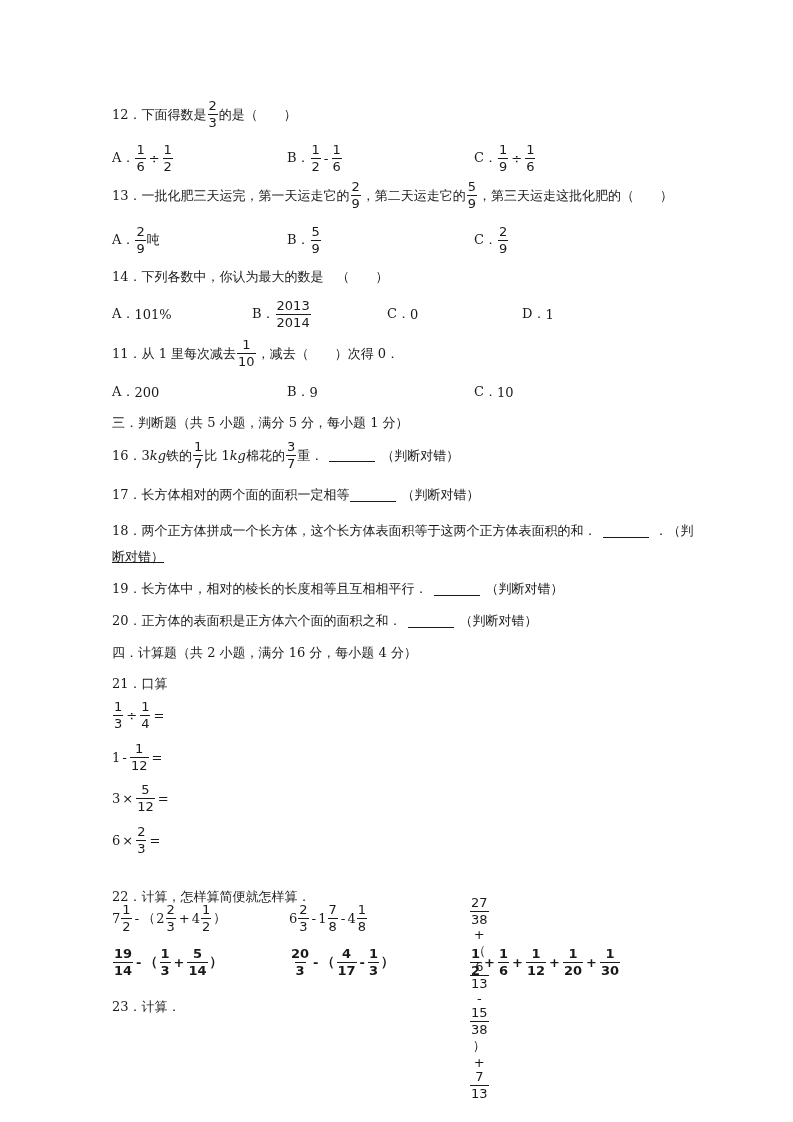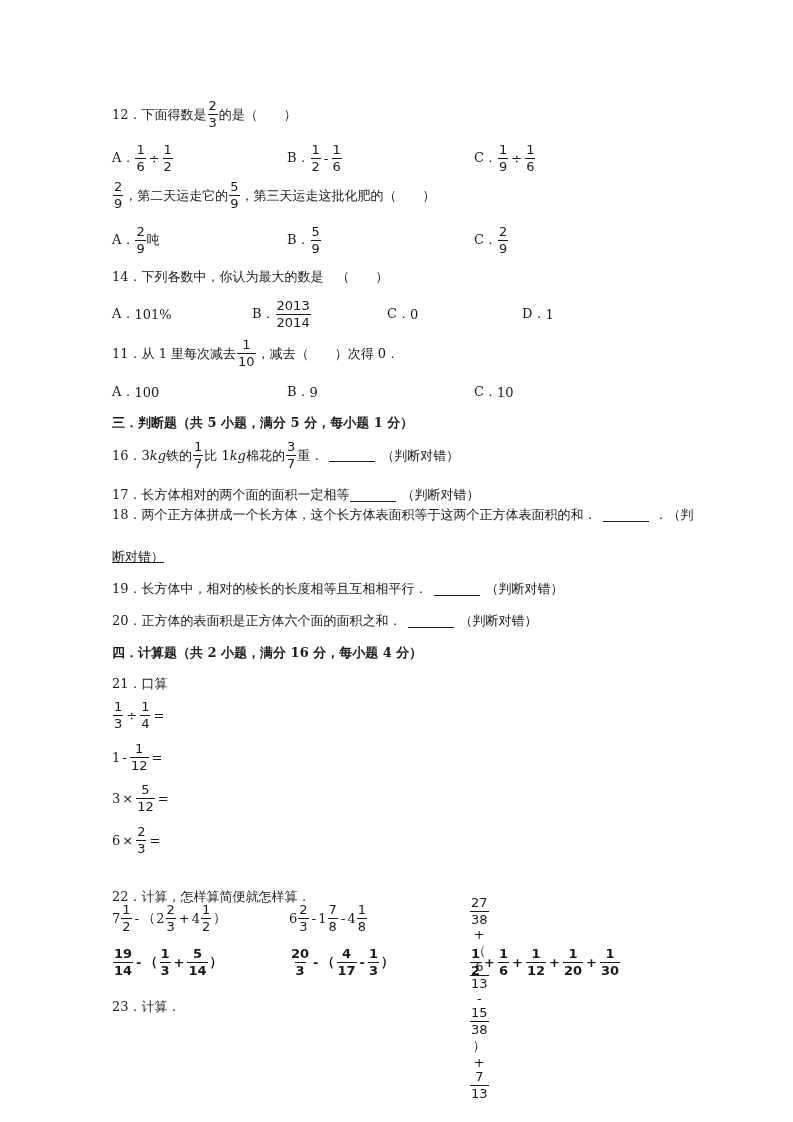--- a/index.html
+++ b/index.html
@@ -9,21 +9,21 @@
       color: #1a1a1a; font-size: 13px;
     }
     .line { position: absolute; left: 112px; white-space: nowrap; display: flex; align-items: center; }
     .opt-row { position: absolute; left: 112px; width: 560px; height: 40px; }
     .opt { position: absolute; top: 0; height: 40px; display: flex; align-items: center; white-space: nowrap; }
     .frac { display: inline-flex; flex-direction: column; align-items: center; vertical-align: middle; margin: 0 1px; font-family: "DejaVu Sans", "Liberation Sans", sans-serif; font-size: 13px; line-height: 14px; }
     .frac .num { padding: 0 1px 1px; }
     .frac .den { border-top: 1px solid #1a1a1a; padding: 1px 1px 0; }
     .op { margin: 0 2px; font-family: "DejaVu Sans", "Liberation Sans", sans-serif; }
     .blank { display: inline-block; width: 46px; border-bottom: 1px solid #1a1a1a; height: 12px; margin: 0 6px; }
-    .bold { font-weight: bold; }
+    .bold { font-weight: normal; }
     .it { font-style: italic; }
     .exprs { position: absolute; left: 112px; width: 520px; height: 44px; }
     .expr { position: absolute; top: 0; height: 44px; display: flex; align-items: center; white-space: nowrap; }
     .paren { font-family: "DejaVu Sans", "Liberation Sans", sans-serif; margin: 0 1px; }
   </style>
 </head>
 <body>
 
 <div class="line" style="top:99px;">
   <span>12．下面得数是</span>
@@ -66,20 +66,21 @@
       </span>
     <span class="op">÷</span>
     <span class="frac">
         <span class="num">1</span>
         <span class="den">6</span>
       </span>
   </div>
 </div>
 
 <div class="line" style="top:180px;">
+  <span>13．一批化肥三天运完，第一天运走它的</span>
   <span class="frac">
       <span class="num">2</span>
       <span class="den">9</span>
     </span>
   <span>，第二天运走它的</span>
   <span class="frac">
       <span class="num">5</span>
       <span class="den">9</span>
     </span>
   <span>，第三天运走这批化肥的（　　）</span>
@@ -138,21 +139,21 @@
   <span>11．从 1 里每次减去</span>
   <span class="frac">
       <span class="num">1</span>
       <span class="den">10</span>
     </span>
   <span>，减去（　　）次得 0．</span>
 </div>
 <div class="opt-row" style="top:372px;">
   <div class="opt" style="left:0;">
       <span>A．</span>
-      <span>100</span>
+      <span>200</span>
     </div>
   <div class="opt" style="left:175px;">
       <span>B．</span>
       <span>9</span>
     </div>
   <div class="opt" style="left:362px;">
       <span>C．</span>
       <span>10</span>
     </div>
 </div>
@@ -178,21 +179,21 @@
   <span class="blank"></span>
   <span>（判断对错）</span>
 </div>
 
 <div class="line" style="top:486px;">
   <span>17．长方体相对的两个面的面积一定相等</span>
   <span class="blank" style="margin-left:0;"></span>
   <span>（判断对错）</span>
 </div>
 
-<div class="line" style="top:506px;justify-content:space-between;">
+<div class="line" style="top:522px;justify-content:space-between;">
   <span>18．两个正方体拼成一个长方体，这个长方体表面积等于这两个正方体表面积的和．</span>
   <span class="blank"></span>
   <span>．（判</span>
 </div>
 <div class="line" style="top:548px; left:112px;text-decoration:underline;">断对错）</div>
 
 <div class="line" style="top:580px;">
   <span>19．长方体中，相对的棱长的长度相等且互相相平行．</span>
   <span class="blank"></span>
   <span>（判断对错）</span>

